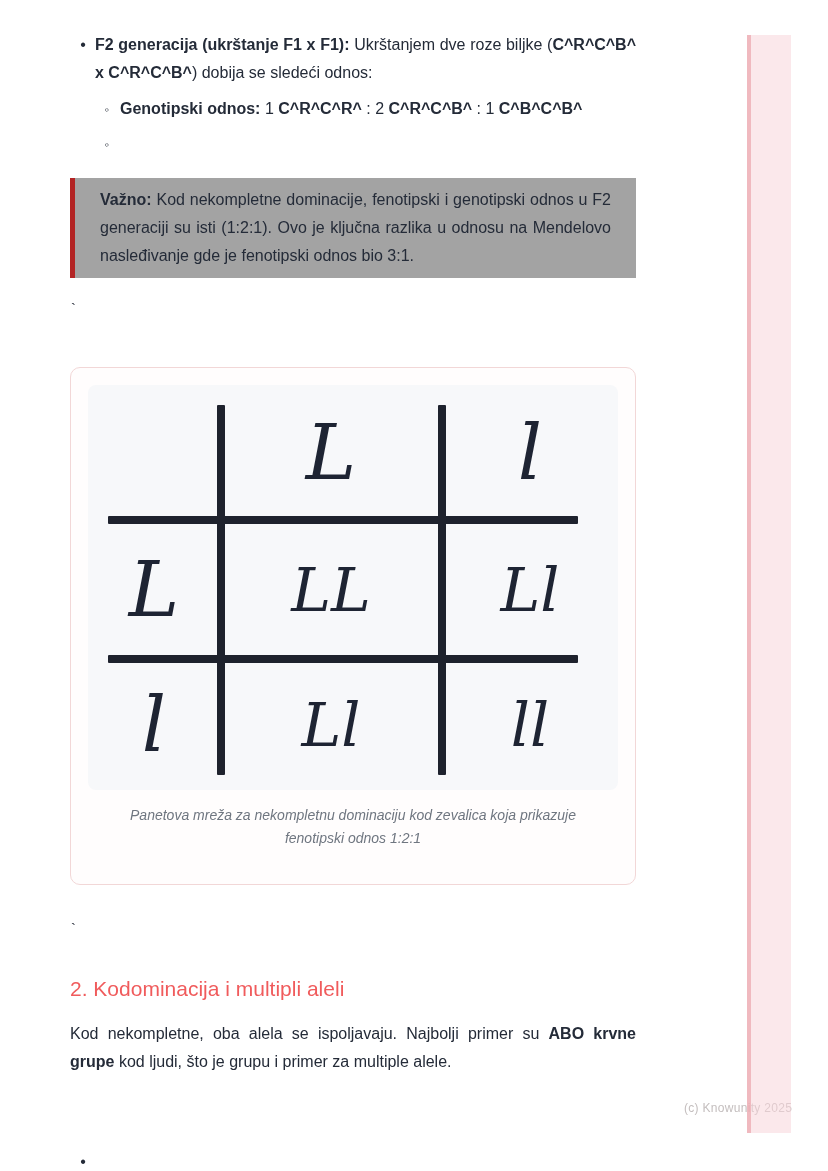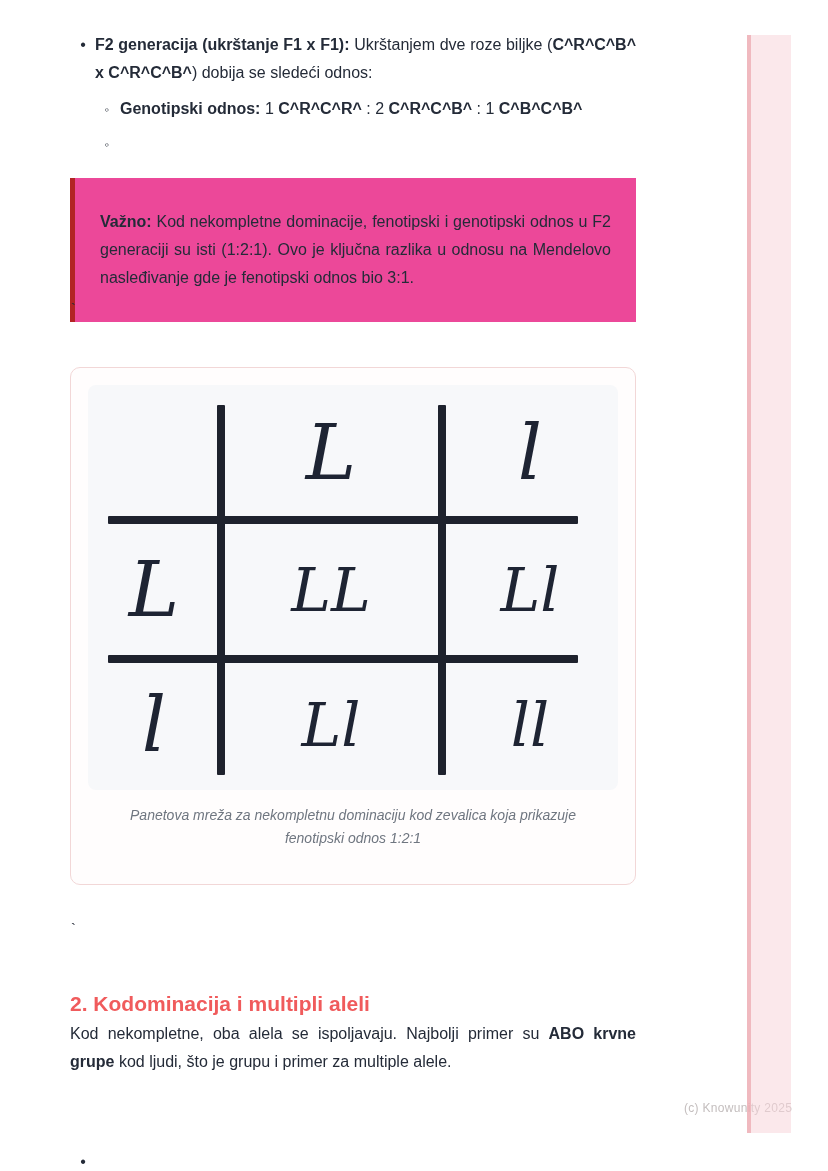--- a/index.html
+++ b/index.html
@@ -14,22 +14,22 @@
   
   .li{position:relative;padding-left:25px;line-height:28px;}
   .li .marker{position:absolute;left:6px;top:0;width:14px;text-align:center;}
   .sub .li{padding-left:50px;margin-bottom:7px;}
   .sub .li .marker{left:30px;font-size:13px;top:1px;}
   .just{text-align:justify;}
   .b{font-weight:bold;text-align:center;}
 
   
   .callout{
-    background:#ec4899;border-left:5px solid #b32424;
-    padding:30px 25px;line-height:28px;text-align:justify;
+    background:#a3a3a3;border-left:5px solid #b32424;
+    padding:8px 25px;line-height:28px;text-align:justify;
   }
 
   .tick{font-size:15px;color:#242b38;}
 
   
   .figure{
     height:518px;border:1.5px solid #f2d7d7;border-radius:10px;
     background:#fffdfd;padding-top:17px;
   }
   .panel{
@@ -51,21 +51,21 @@
     font-family:"DejaVu Serif",serif;font-style:italic;
     color:#1e2433;font-size:60px;line-height:1;
   }
   .pcell.hdr{font-size:76px;}
   .caption{
     margin:14px auto 16px;max-width:470px;text-align:center;
     font-style:italic;font-size:14px;line-height:23px;color:#6f7680;
   }
 
   
-  .heading2{font-size:21px;font-weight:bold;color:#f05b5c;margin-top:15px;}
+  .heading2{font-size:21px;font-weight:normal;color:#f05b5c;}
   .para{line-height:28px;}
 
   
   .chip{
     display:inline-block;background:#fbe9e9;border:1px solid #f0d2d2;
     border-radius:5px;padding:0px 7px;margin:0 3px;
     font-family:"DejaVu Sans Mono",monospace;font-size:13px;
     color:#c2403a;line-height:20px;vertical-align:1px;
   }
 

